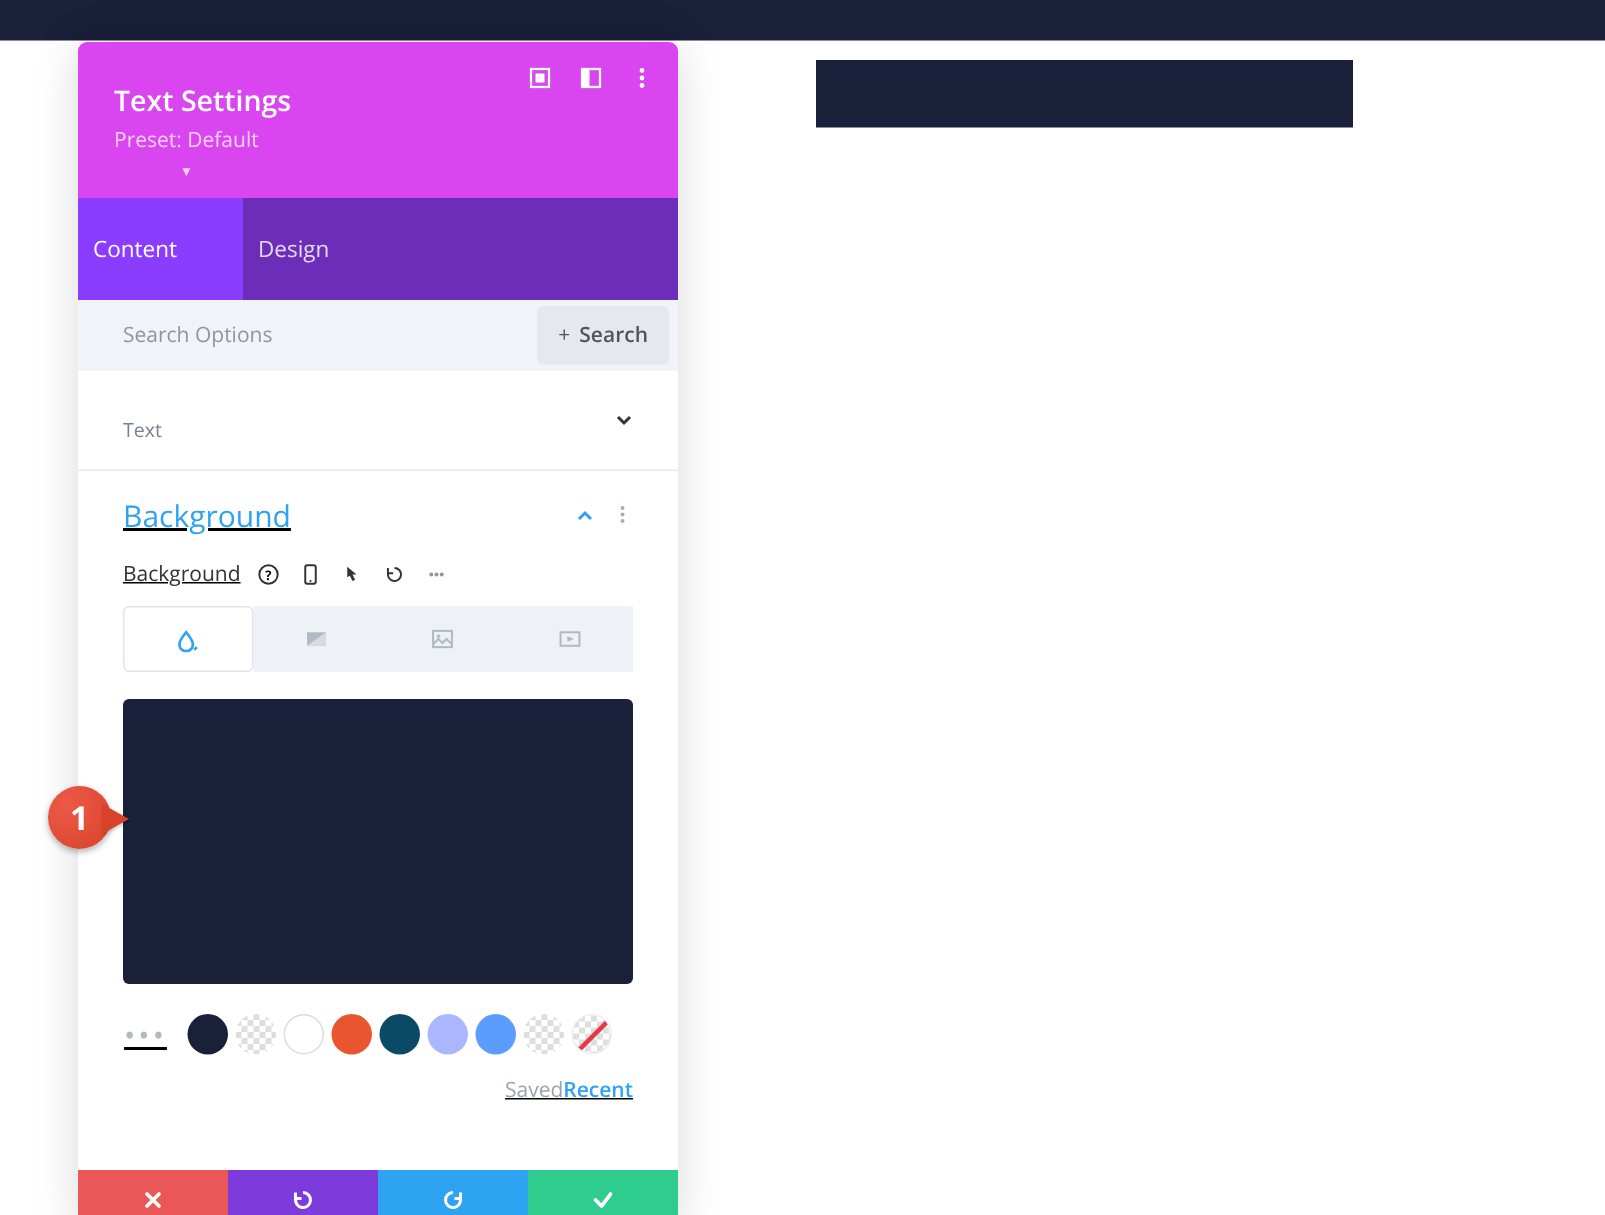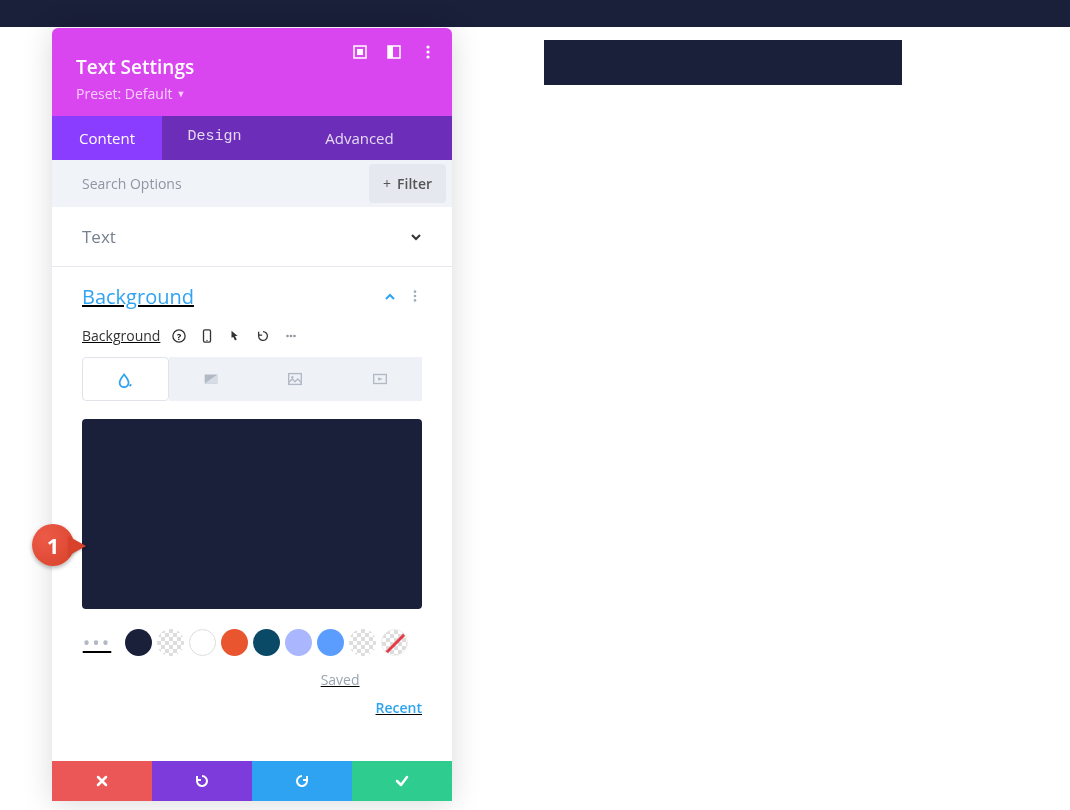--- a/index.html
+++ b/index.html
@@ -4,40 +4,40 @@
 <style>
 * { margin: 0; padding: 0; box-sizing: border-box; font-family: -apple-system, BlinkMacSystemFont, "Segoe UI", "Open Sans", sans-serif; }
 body { background: #fff; width: 1070px; height: 810px; position: relative; overflow: hidden; }
 
 .top-bar { position: absolute; top: 0; left: 0; right: 0; height: 27px; background: #1a1f3a; }
 
 .panel { position: absolute; top: 28px; left: 52px; width: 400px; background: #fff; border-radius: 6px 6px 0 0; box-shadow: 0 2px 30px rgba(0,0,0,0.15); overflow: hidden; }
 
 .panel-header { background: #d946ef; color: #fff; padding: 26px 24px 12px; position: relative; }
 .panel-title { font-size: 19px; font-weight: 600; }
-.panel-preset { font-size: 14px; color: rgba(255,255,255,0.75); margin-top: 4px; display: inline-flex; align-items: center; gap: 4px; cursor: pointer; }
+.panel-preset { font-size: 14px; color: rgba(255,255,255,0.75); margin-top: 4px; display: inline-flex; align-items: center; gap: 4px; cursor: pointer; flex-direction: column; }
 .panel-preset .caret { font-size: 9px; }
 .header-icons { position: absolute; top: 16px; right: 16px; display: flex; gap: 18px; align-items: center; }
 .header-icon { width: 16px; height: 16px; cursor: pointer; display: flex; align-items: center; justify-content: center; }
 .header-icon svg { width: 16px; height: 16px; fill: #fff; }
 
 .tabs { display: flex; background: #6c2eb9; }
-.tab { flex: 1; text-align: center; padding: 12px 10px; color: rgba(255,255,255,0.82); font-size: 15px; cursor: pointer; }
+.tab { flex: 1; text-align: left; padding: 24px 10px; color: rgba(255,255,255,0.82); font-size: 15px; cursor: pointer; }
 .tab.active { background: #8b3dff; color: #fff; }
 .tab:first-child { flex: 0 0 110px; }
-.tab:nth-child(2) { flex: 0 0 105px; font-family: Liberation Mono, monospace; }
+.tab:nth-child(2) { flex: 0 0 105px; }
 
 .search-row { display: flex; align-items: center; background: #f0f3f7; padding: 0; }
 .search-input { flex: 1; border: none; background: transparent; padding: 12px 18px 12px 30px; font-size: 14px; color: #737373; outline: none; }
 .search-input::placeholder { color: #8f96a1; }
 .filter-btn { display: flex; align-items: center; gap: 6px; background: #e5e9ef; border: none; padding: 10px 14px; margin: 4px 6px 4px 0; border-radius: 4px; font-size: 14px; color: #555; font-weight: 600; cursor: pointer; }
 .filter-btn .plus { font-size: 14px; font-weight: normal; }
 
 .section { border-bottom: 1px solid #e5e9ef; padding: 18px 30px; display: flex; align-items: center; justify-content: space-between; cursor: pointer; }
-.section-title { font-size: 17px; color: #77818f; font-weight: 500; }
+.section-title { font-size: 13px; color: #77818f; font-weight: 500; margin-top: 12px; }
 .section .chev { width: 12px; color: #333; }
 
 .section-open-wrap { padding: 0 30px 18px; text-decoration: underline; }
 .open-head { display: flex; align-items: center; justify-content: space-between; padding: 16px 0 8px; }
 .open-title { font-size: 20px; color: #2ea3f2; font-weight: 500; }
 .open-right { display: flex; align-items: center; gap: 12px; }
 .open-right .chev-up svg { width: 12px; height: 12px; fill: #2ea3f2; }
 .open-right .dots svg { fill: #a2adba; }
 
 .field-row { display: flex; align-items: center; gap: 10px; margin: 8px 0 12px; }
@@ -55,23 +55,23 @@
 .color-preview { width: 100%; height: 190px; background: #1a1f3a; border-radius: 4px; }
 
 .swatch-row { display: flex; align-items: center; gap: 5px; margin-top: 20px; padding-left: 0; }
 .swatch-more { width: 30px; display: flex; align-items: center; justify-content: center; color: #b1bac4; font-size: 20px; letter-spacing: 2px; margin-right: 8px; }
 .swatch { width: 27px; height: 27px; border-radius: 50%; cursor: pointer; flex-shrink: 0; }
 .swatch.checker { background-image: linear-gradient(45deg,#ddd 25%,transparent 25%,transparent 75%,#ddd 75%),linear-gradient(45deg,#ddd 25%,transparent 25%,transparent 75%,#ddd 75%); background-size: 8px 8px; background-position: 0 0,4px 4px; }
 .swatch.stroke { border: 1px solid #ddd; }
 .swatch.slash { position: relative; border: 1px solid #eee; overflow: hidden; }
 .swatch.slash::after { content:''; position:absolute; top:50%; left:-20%; width:140%; height:3px; background:#e63946; transform: rotate(-45deg); }
 
-.saved-row { display: flex; justify-content: flex-end; gap: 16px; padding: 14px 0 10px; font-size: 14px; }
+.saved-row { display: flex; justify-content: flex-end; gap: 0; padding: 14px 0 10px; font-size: 14px; }
 .saved-row .muted { color: #9aa3af; cursor: pointer; }
-.saved-row .active { color: #2ea3f2; font-weight: 600; cursor: pointer; margin-top: 28px; }
+.saved-row .active { color: #2ea3f2; font-weight: 600; cursor: pointer; }
 
 .action-bar { display: flex; height: 40px; margin-top: 16px; }
 .action-bar .ab { flex: 1; display: flex; align-items: center; justify-content: center; cursor: pointer; }
 .ab.red { background: #eb5757; }
 .ab.purple { background: #7d3bdb; }
 .ab.blue { background: #2ea3f2; }
 .ab.green { background: #2ecc8f; }
 .ab svg { width: 16px; height: 16px; fill: #fff; }
 
 .preview-box { position: absolute; top: 40px; left: 544px; width: 358px; height: 45px; background: #1a1f3a; }
@@ -114,28 +114,27 @@
             <circle cx="8" cy="8" r="1.6"></circle>
             <circle cx="8" cy="13" r="1.6"></circle>
           </svg>
       </span>
     </div>
   </div>
 
   <div class="tabs">
     <div class="tab active">Content</div>
     <div class="tab">Design</div>
-    <div class="tab">Advanced</div>
   </div>
 
   <div class="search-row">
     <input class="search-input" placeholder="Search Options" style="">
     <button class="filter-btn">
       <span class="plus">+</span>
-      <span>Filter</span>
+      <span>Search</span>
     </button>
   </div>
 
   <div class="section">
     <div class="section-title">Text</div>
     <span class="chev">
       <svg viewBox="0 0 12 12" width="12" height="12">
           <path d="M2 4l4 4 4-4" fill="none" stroke="#333" stroke-width="2"></path>
         </svg>
     </span>

